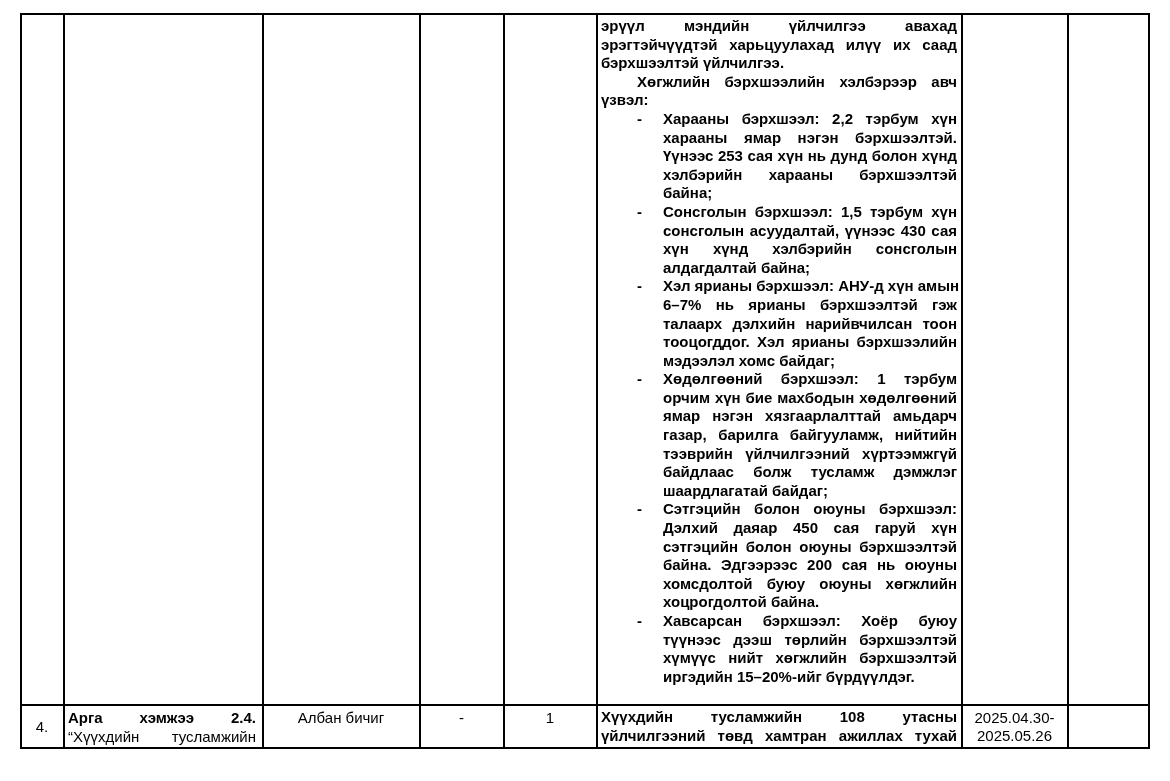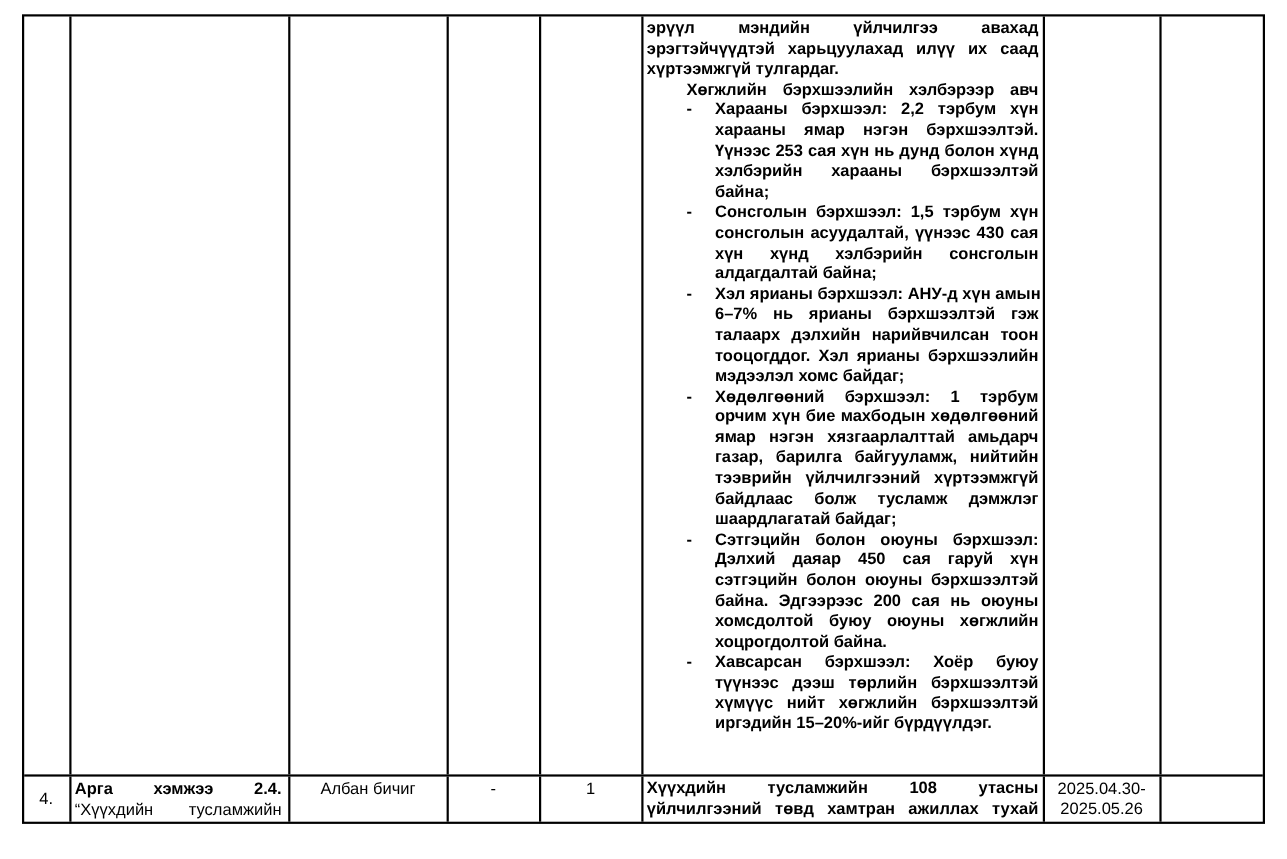--- a/index.html
+++ b/index.html
@@ -16,21 +16,21 @@
   .trow-cont{height:691px;border-bottom:2px solid #000;box-sizing:border-box;}
   .trow-4{height:41px;box-sizing:border-box;}
   .cell{
     box-sizing:border-box;border-right:2px solid #000;
     overflow:hidden;font-size:15px;line-height:18.6px;
     padding:2px 4px 0 3px;
   }
   .cell:last-child{border-right:none;}
   .c1{width:43px;}
   .c2{width:199px;}
-  .c3{width:144px;}
+  .c3{width:157px;}
   .c4{width:84px;}
   .c5{width:93px;}
   .c6{width:365px;font-weight:bold;}
   .c7{width:106px;}
   .c8{width:79px;}
   
   .tline{
     position:relative;text-align:justify;text-align-last:justify;
     white-space:nowrap;
   }
@@ -54,22 +54,23 @@
 
     <div class="trow trow-cont">
       <div class="cell c1"></div>
       <div class="cell c2"></div>
       <div class="cell c3"></div>
       <div class="cell c4"></div>
       <div class="cell c5"></div>
       <div class="cell c6">
           <div class="tline">эрүүл мэндийн үйлчилгээ авахад</div>
           <div class="tline">эрэгтэйчүүдтэй харьцуулахад илүү их саад</div>
-          <div class="tline lastline">хүртээмжгүй тулгардаг.</div>
+          <div class="tline lastline">бэрхшээлтэй үйлчилгээ.</div>
           <div class="tline" style="text-indent: 36px;">Хөгжлийн бэрхшээлийн хэлбэрээр авч</div>
+          <div class="tline lastline">үзвэл:</div>
           <div class="tline bullet"><span class="bmark">-</span>Харааны бэрхшээл: 2,2 тэрбум хүн</div>
           <div class="tline bullet">харааны ямар нэгэн бэрхшээлтэй.</div>
           <div class="tline bullet">Үүнээс 253 сая хүн нь дунд болон хүнд</div>
           <div class="tline bullet">хэлбэрийн харааны бэрхшээлтэй</div>
           <div class="tline lastline bullet">байна;</div>
           <div class="tline bullet"><span class="bmark">-</span>Сонсголын бэрхшээл: 1,5 тэрбум хүн</div>
           <div class="tline bullet">сонсголын асуудалтай, үүнээс 430 сая</div>
           <div class="tline bullet">хүн хүнд хэлбэрийн сонсголын</div>
           <div class="tline lastline bullet">алдагдалтай байна;</div>
           <div class="tline bullet"><span class="bmark">-</span>Хэл ярианы бэрхшээл: АНУ-д хүн амын</div>

